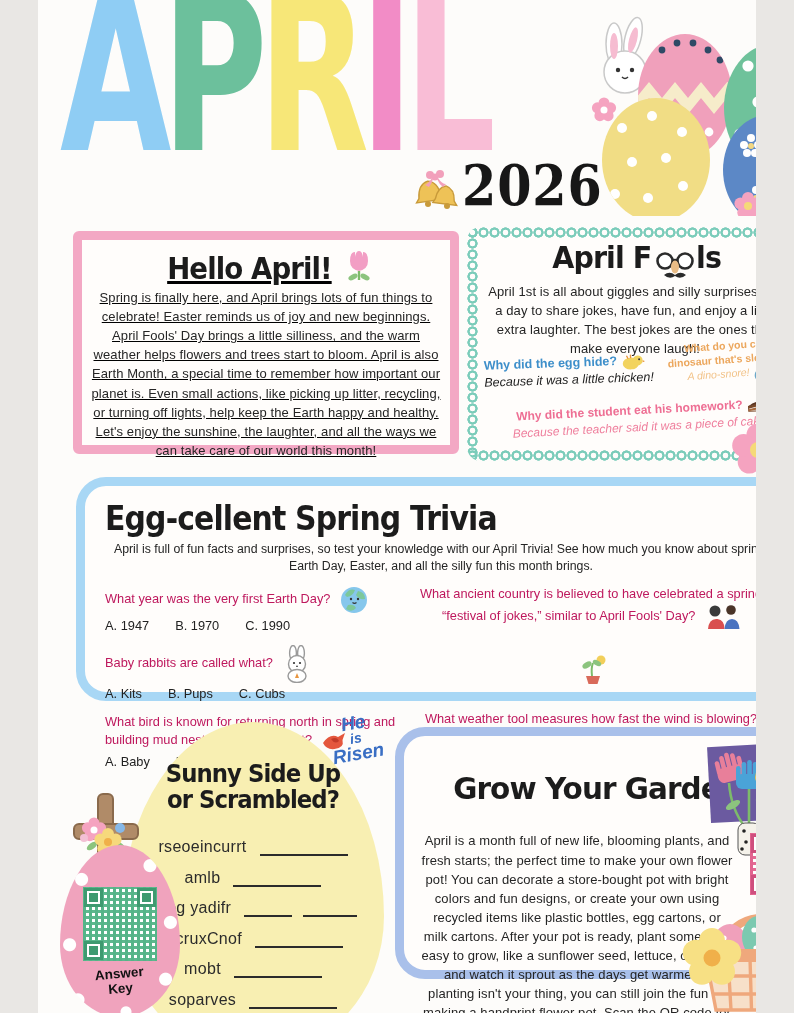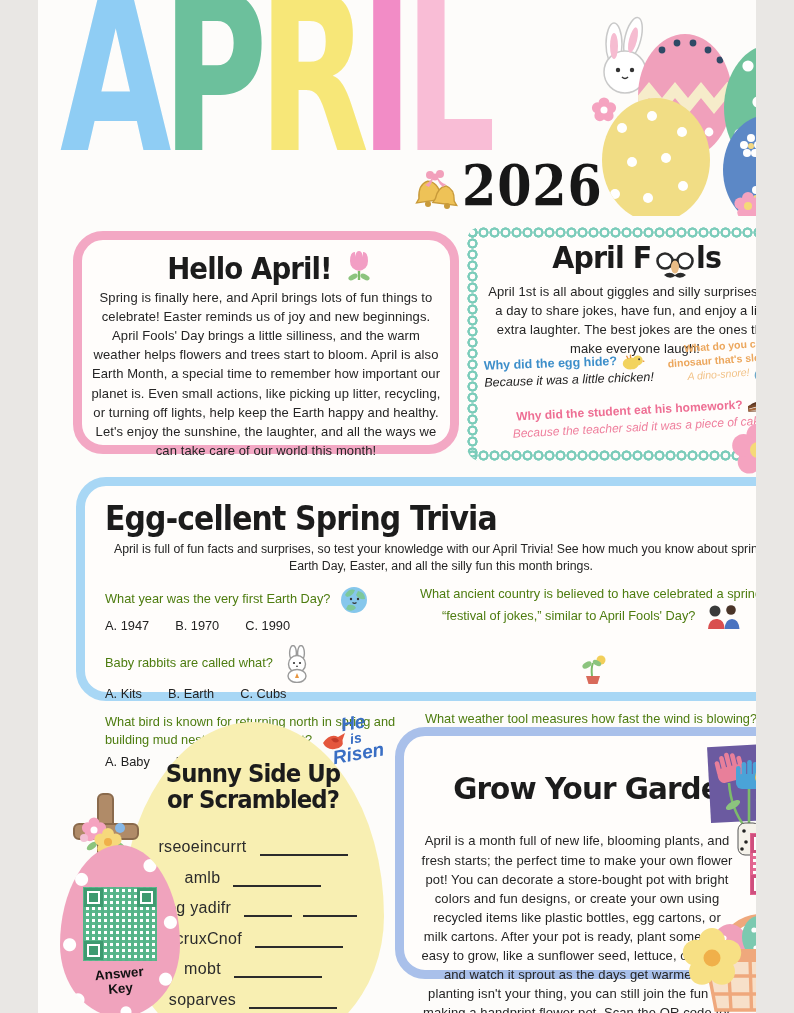--- a/index.html
+++ b/index.html
@@ -9,21 +9,21 @@
   
   .april-word{position:absolute;left:22px;top:-34px;white-space:nowrap;transform:scaleX(.66);transform-origin:left top;}
   .april-word span{display:inline-block;font-family:"DejaVu Sans",sans-serif;font-weight:bold;font-size:218px;line-height:1;margin-right:-14px;}
   .l0{color:#8fcdf4}.l1{color:#6cc09c}.l2{color:#f7e778}.l3{color:#f28cc6}.l4{color:#f9bdd6}
   .year{position:absolute;left:424px;top:152px;font-family:"DejaVu Serif",serif;font-weight:bold;font-size:56px;color:#171717;transform:scaleX(.88);transform-origin:left top;letter-spacing:1px;}
   .bells{position:absolute;left:372px;top:164px;}
   .egg-cluster{position:absolute;left:550px;top:8px;}
 
   
   .card{position:absolute;background:#fffdfb;box-sizing:border-box;}
-  .hello-card{left:35px;top:231px;width:386px;height:223px;border:9px solid #f3a8c4;border-radius:30px;padding:8px 3px;}
+  .hello-card{left:35px;top:231px;width:386px;height:223px;border:9px solid #f3a8c4;border-radius:6px;padding:8px 3px;text-decoration:underline;}
   .fools-card{left:432px;top:230px;width:330px;height:228px;border-radius:14px;}
   .fools-card::before{content:"";position:absolute;inset:-3px;pointer-events:none;border-radius:14px;
     background-image:
       radial-gradient(circle, rgba(0,0,0,0) 2.6px, #7bccba 3.1px, #7bccba 4.9px, rgba(0,0,0,0) 5.4px),
       radial-gradient(circle, rgba(0,0,0,0) 2.6px, #7bccba 3.1px, #7bccba 4.9px, rgba(0,0,0,0) 5.4px),
       radial-gradient(circle, rgba(0,0,0,0) 2.6px, #7bccba 3.1px, #7bccba 4.9px, rgba(0,0,0,0) 5.4px),
       radial-gradient(circle, rgba(0,0,0,0) 2.6px, #7bccba 3.1px, #7bccba 4.9px, rgba(0,0,0,0) 5.4px);
     background-size:11px 11px,11px 11px,11px 11px,11px 11px;
     background-position:0 0,0 100%,0 0,100% 0;
     background-repeat:repeat-x,repeat-x,repeat-y,repeat-y;}
@@ -50,21 +50,21 @@
   .joke2 .q{color:#eca75d;} .joke2 .a{color:#f2c287;}
   .joke3{left:38px;top:172px;width:265px;font-size:12px;text-align:center;transform:rotate(-3deg);}
   .joke3 .q{color:#ee6f94;} .joke3 .a{color:#ef7f9d;}
   .joke svg{vertical-align:middle;}
 
   .trivia-title{font-size:34px;transform:scaleX(.88);transform-origin:left top;margin:0;}
   .trivia-intro{font-size:12.3px;line-height:1.4;color:#252525;text-align:center;width:672px;margin:3px auto 0;}
   .trivia-cols{display:flex;margin-top:10px;}
   .tcol-left{width:296px;}
   .tcol-right{flex:1;padding-left:12px;text-align:center;}
-  .tq{font-size:12.8px;line-height:1.4;color:#4d7c0f;}
+  .tq{font-size:12.8px;line-height:1.4;color:#be185d;}
   .topts{font-size:12.8px;color:#222;margin-top:3px;}
   .topts span{margin-right:26px;}
   .tq svg{vertical-align:middle;margin-left:5px;}
   .tgap{height:12px;}
 
   
   .sunny-egg{position:absolute;left:84px;top:722px;width:262px;height:335px;background:#f8efb2;border-radius:50% 50% 50% 50%/58% 58% 42% 42%;z-index:0;}
   .sunny-title{padding-top:40px;text-align:center;font-size:24px;line-height:1.08;transform:scaleX(.95);}
   .word-rows{margin-top:12px;}
   .word-row{display:flex;justify-content:center;align-items:flex-end;gap:13px;height:30.5px;}
@@ -380,21 +380,21 @@
                 <circle cx="16" cy="19" r="8.5"></circle>
                 <ellipse cx="16" cy="31" rx="9" ry="6.5"></ellipse>
               </g>
               <circle cx="13" cy="18" r="1.1" fill="#333"></circle>
               <circle cx="19" cy="18" r="1.1" fill="#333"></circle>
               <path d="M15 21 q1 1 2 0" stroke="#333" fill="none"></path>
               <path d="M16 28 l-2 5 h4 z" fill="#e8953f"></path>
             </svg>
         </div>
         <div class="topts">
-          <span>A. Kits</span><span>B. Earth</span><span>C. Cubs</span>
+          <span>A. Kits</span><span>B. Pups</span><span>C. Cubs</span>
         </div>
         <div class="tgap"></div>
         <div class="tq">
           <span>What bird is known for returning north in spring and building mud nests with a red chest?</span>
           <svg width="26" height="20" viewBox="0 0 26 20">
               <path d="M2 12 q7 -10 15 -6 l7 -4 -2.5 7 q2 8 -8 9 q-8 1 -11.5 -6 z" fill="#e4573d"></path>
               <path d="M10 8 q6 -3 8 2 q-4 4 -8 -2 z" fill="#c23a28"></path>
             </svg>
         </div>
         <div class="topts">

